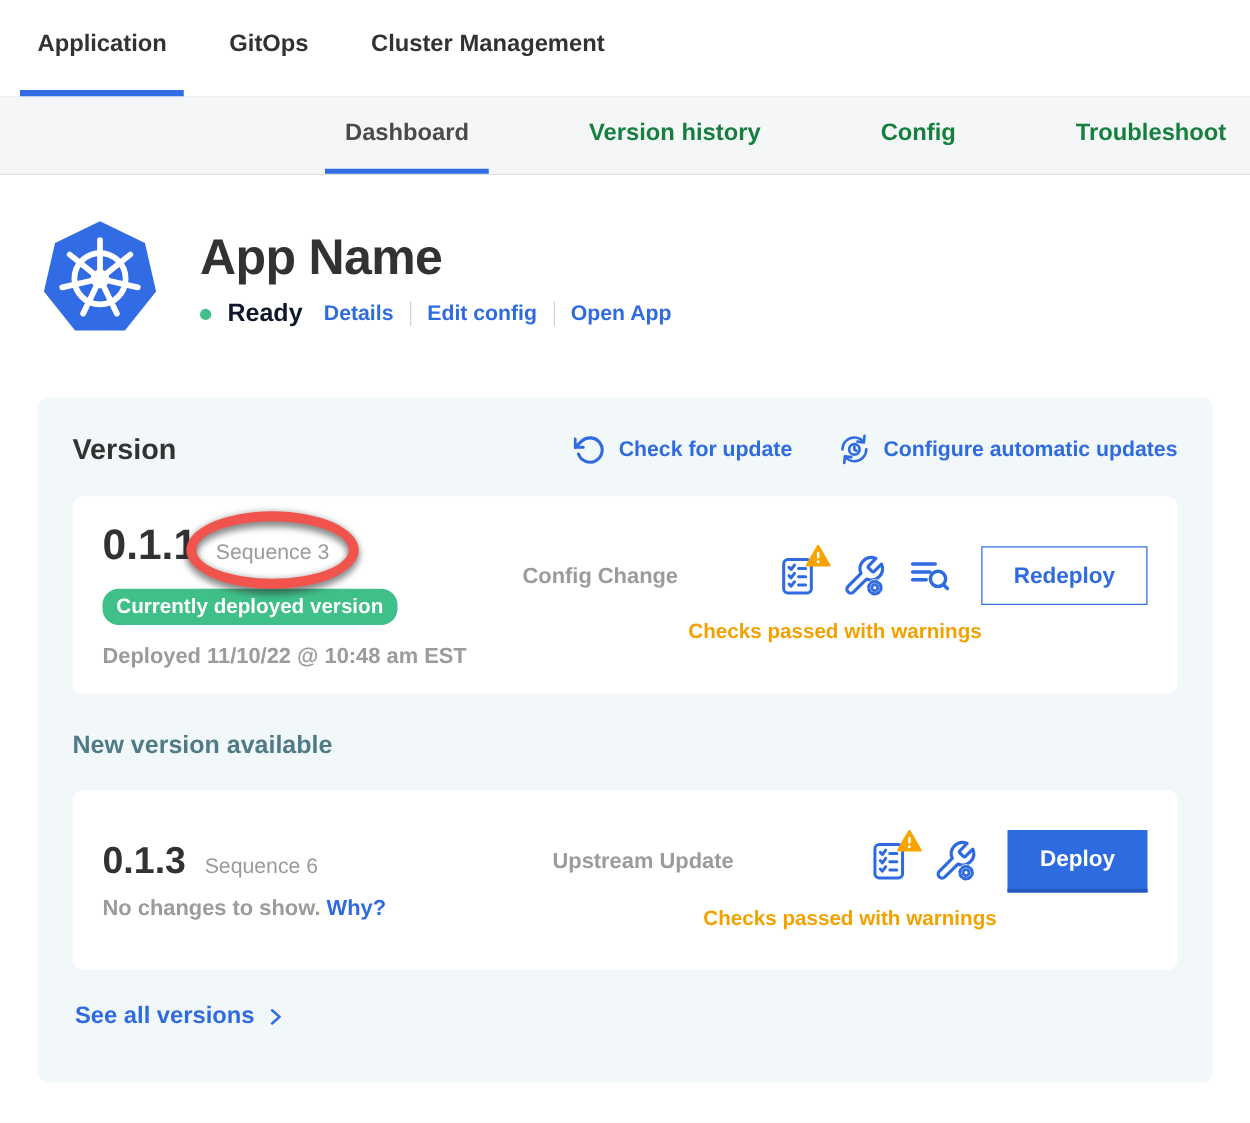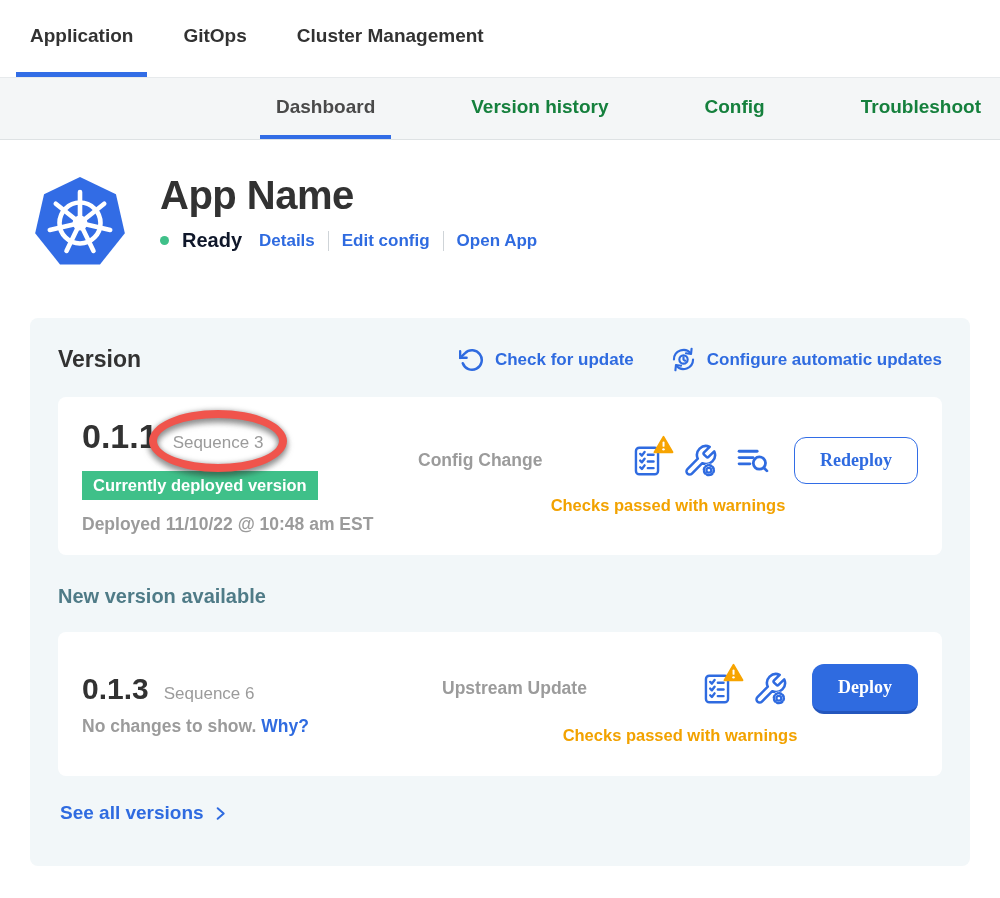--- a/index.html
+++ b/index.html
@@ -30,21 +30,21 @@
     padding-left:260px;
   }
   .subnav-tab {
     display:flex; align-items:center; padding:0 16px; margin-right:64px;
     font-size:19px; font-weight:600; color:#15803d;
     border-bottom:4px solid transparent; cursor:pointer; white-space:nowrap;
   }
   .subnav-tab.active { color:#4a4a4a; font-weight:700; border-bottom-color:#326de6; }
 
   
-  .app-header { display:flex; gap:30px; margin:33px 0 0 30px; }
+  .app-header { display:flex; align-items:center; gap:30px; margin:33px 0 0 30px; }
   .k8s-logo { width:100px; height:100px; flex:0 0 auto; }
   .app-title { font-size:40px; font-weight:700; color:#323232; letter-spacing:-0.5px; }
   .app-meta { display:flex; align-items:center; gap:13px; margin-top:11px; }
   .status-dot { width:9px; height:9px; border-radius:50%; background:#3fc089; }
   .status-text { font-size:20px; font-weight:700; color:#0f172a; margin-right:4px; }
   .meta-link { font-size:17px; font-weight:700; color:#2f6be0; cursor:pointer; text-decoration:none; }
   .meta-divider { width:1px; height:20px; background:#cfd4d8; }
 
   
   .version-panel {
@@ -70,35 +70,35 @@
 
   .annotation-ellipse {
     position:absolute; left:50%; top:42%; transform:translate(-50%,-50%);
     width:138px; height:62px; border:8px solid #f0544c; border-radius:50%;
     filter:drop-shadow(0 4px 3px rgba(50,50,50,0.55)) drop-shadow(0 -1px 2px rgba(0,0,0,0.2));
     pointer-events:none; z-index:5;
   }
 
   .deployed-badge {
     align-self:flex-start; background:#3fc089; color:#fff;
-    font-size:16.5px; font-weight:700; padding:5px 11px; border-radius:0; margin-top:15px;
+    font-size:16.5px; font-weight:700; padding:5px 11px; border-radius:13px; margin-top:15px;
   }
   .muted-line { font-size:17.5px; font-weight:600; color:#9b9b9b; }
   .mt14 { margin-top:14px; } .mt10 { margin-top:10px; }
   .why-link { color:#2f6be0; font-weight:700; cursor:pointer; }
 
   .vc-right { flex:1; display:flex; flex-direction:column; justify-content:center; gap:12px; }
   .vc-right-row { display:flex; align-items:center; }
   .source-label { font-size:17.5px; font-weight:700; color:#9b9b9b; }
   .icon-group { margin-left:auto; display:flex; align-items:center; gap:18px; margin-right:24px; }
   .icon-wrap { position:relative; display:flex; cursor:pointer; }
   .warn-badge { position:absolute; top:-9px; right:-10px; }
   .checks-status { font-size:16.5px; font-weight:700; color:#f2a200; text-align:center; }
 
-  .btn { font-family:Liberation Serif, serif; font-size:18px; font-weight:700; border-radius:12px; cursor:pointer; }
+  .btn { font-family:Liberation Sans, sans-serif; font-size:18px; font-weight:700; border-radius:0; cursor:pointer; }
   .btn-outline { background:#fff; color:#2f6be0; border:1.5px solid #326de6; padding:12px 25px; }
   .btn-solid { background:#2f6be0; color:#fff; border:none; border-bottom:3px solid #2456bd; padding:13px 26px; }
 
   .new-version-heading { margin-top:30px; font-size:20px; font-weight:700; color:#4f7b87; }
 
   .see-all { display:flex; align-items:center; gap:8px; margin-top:26px; padding-left:2px;
              font-size:19px; font-weight:700; color:#2f6be0; cursor:pointer; }
 
   svg { display:block; }
 </style>

